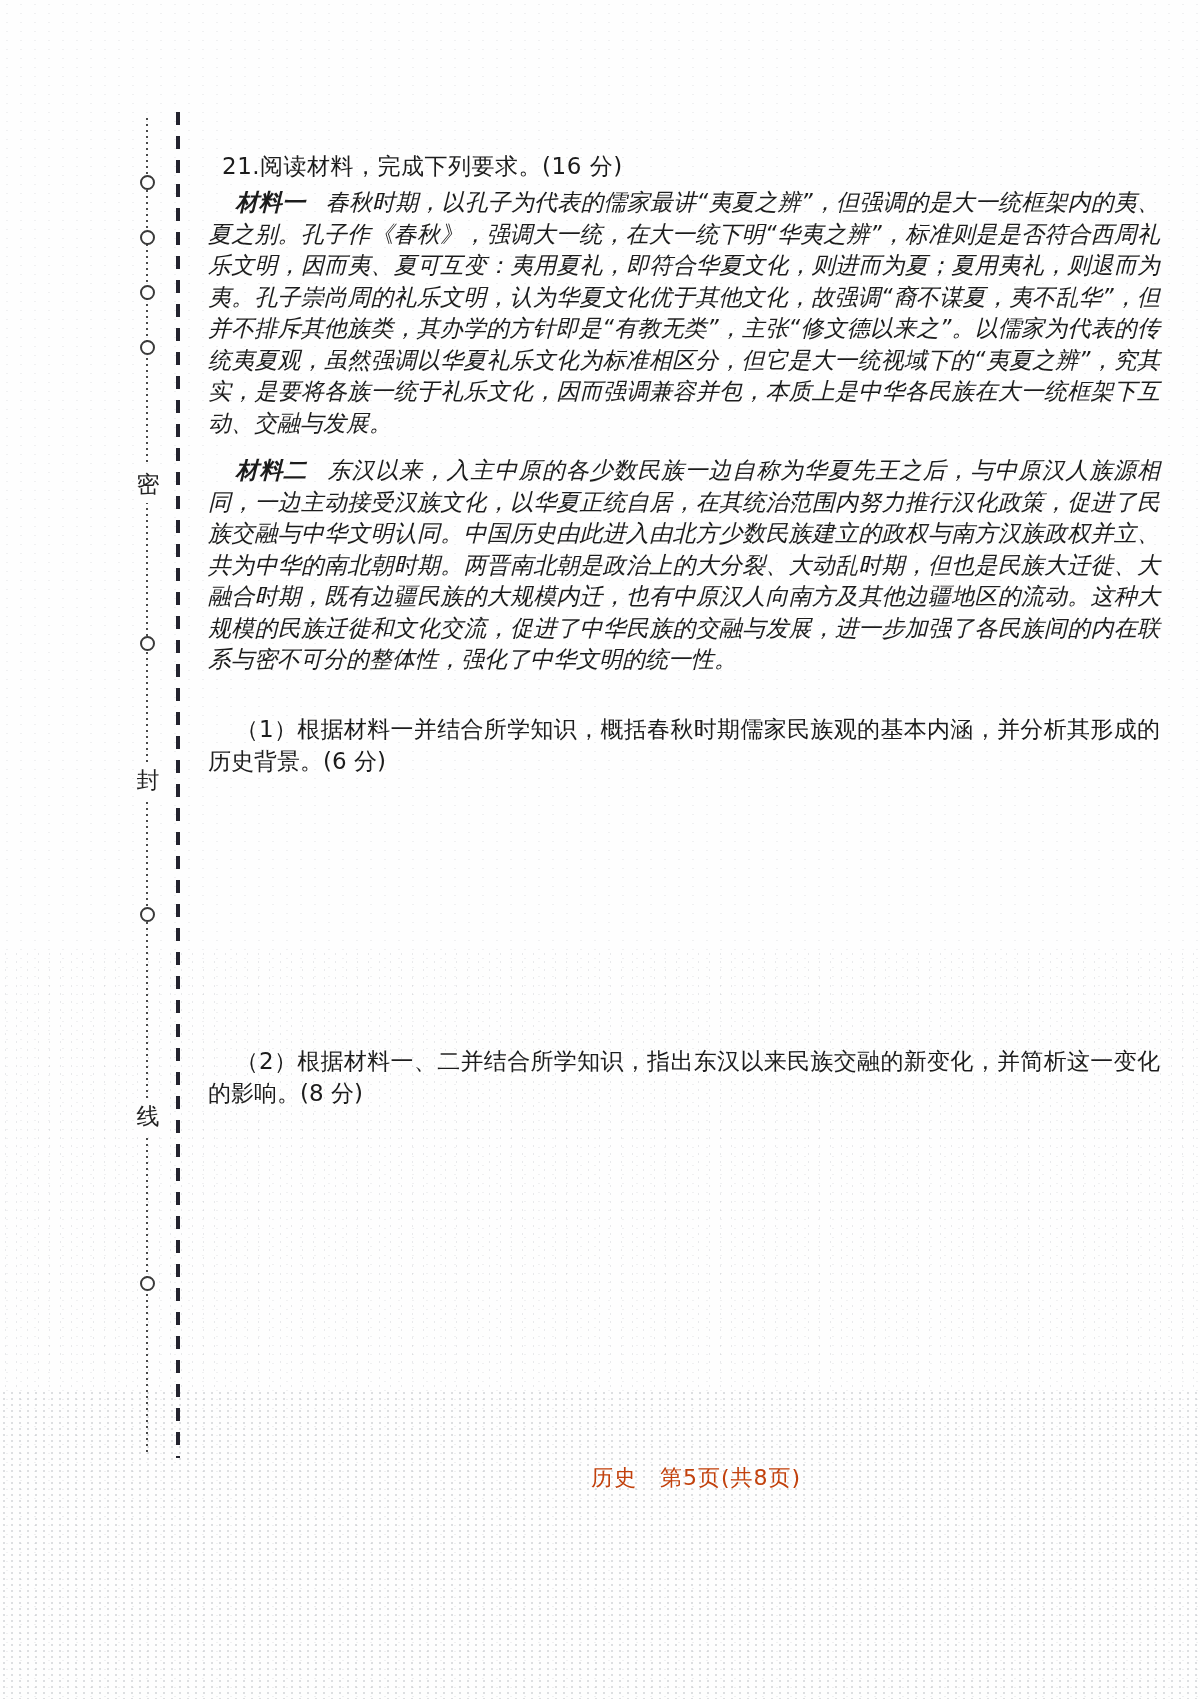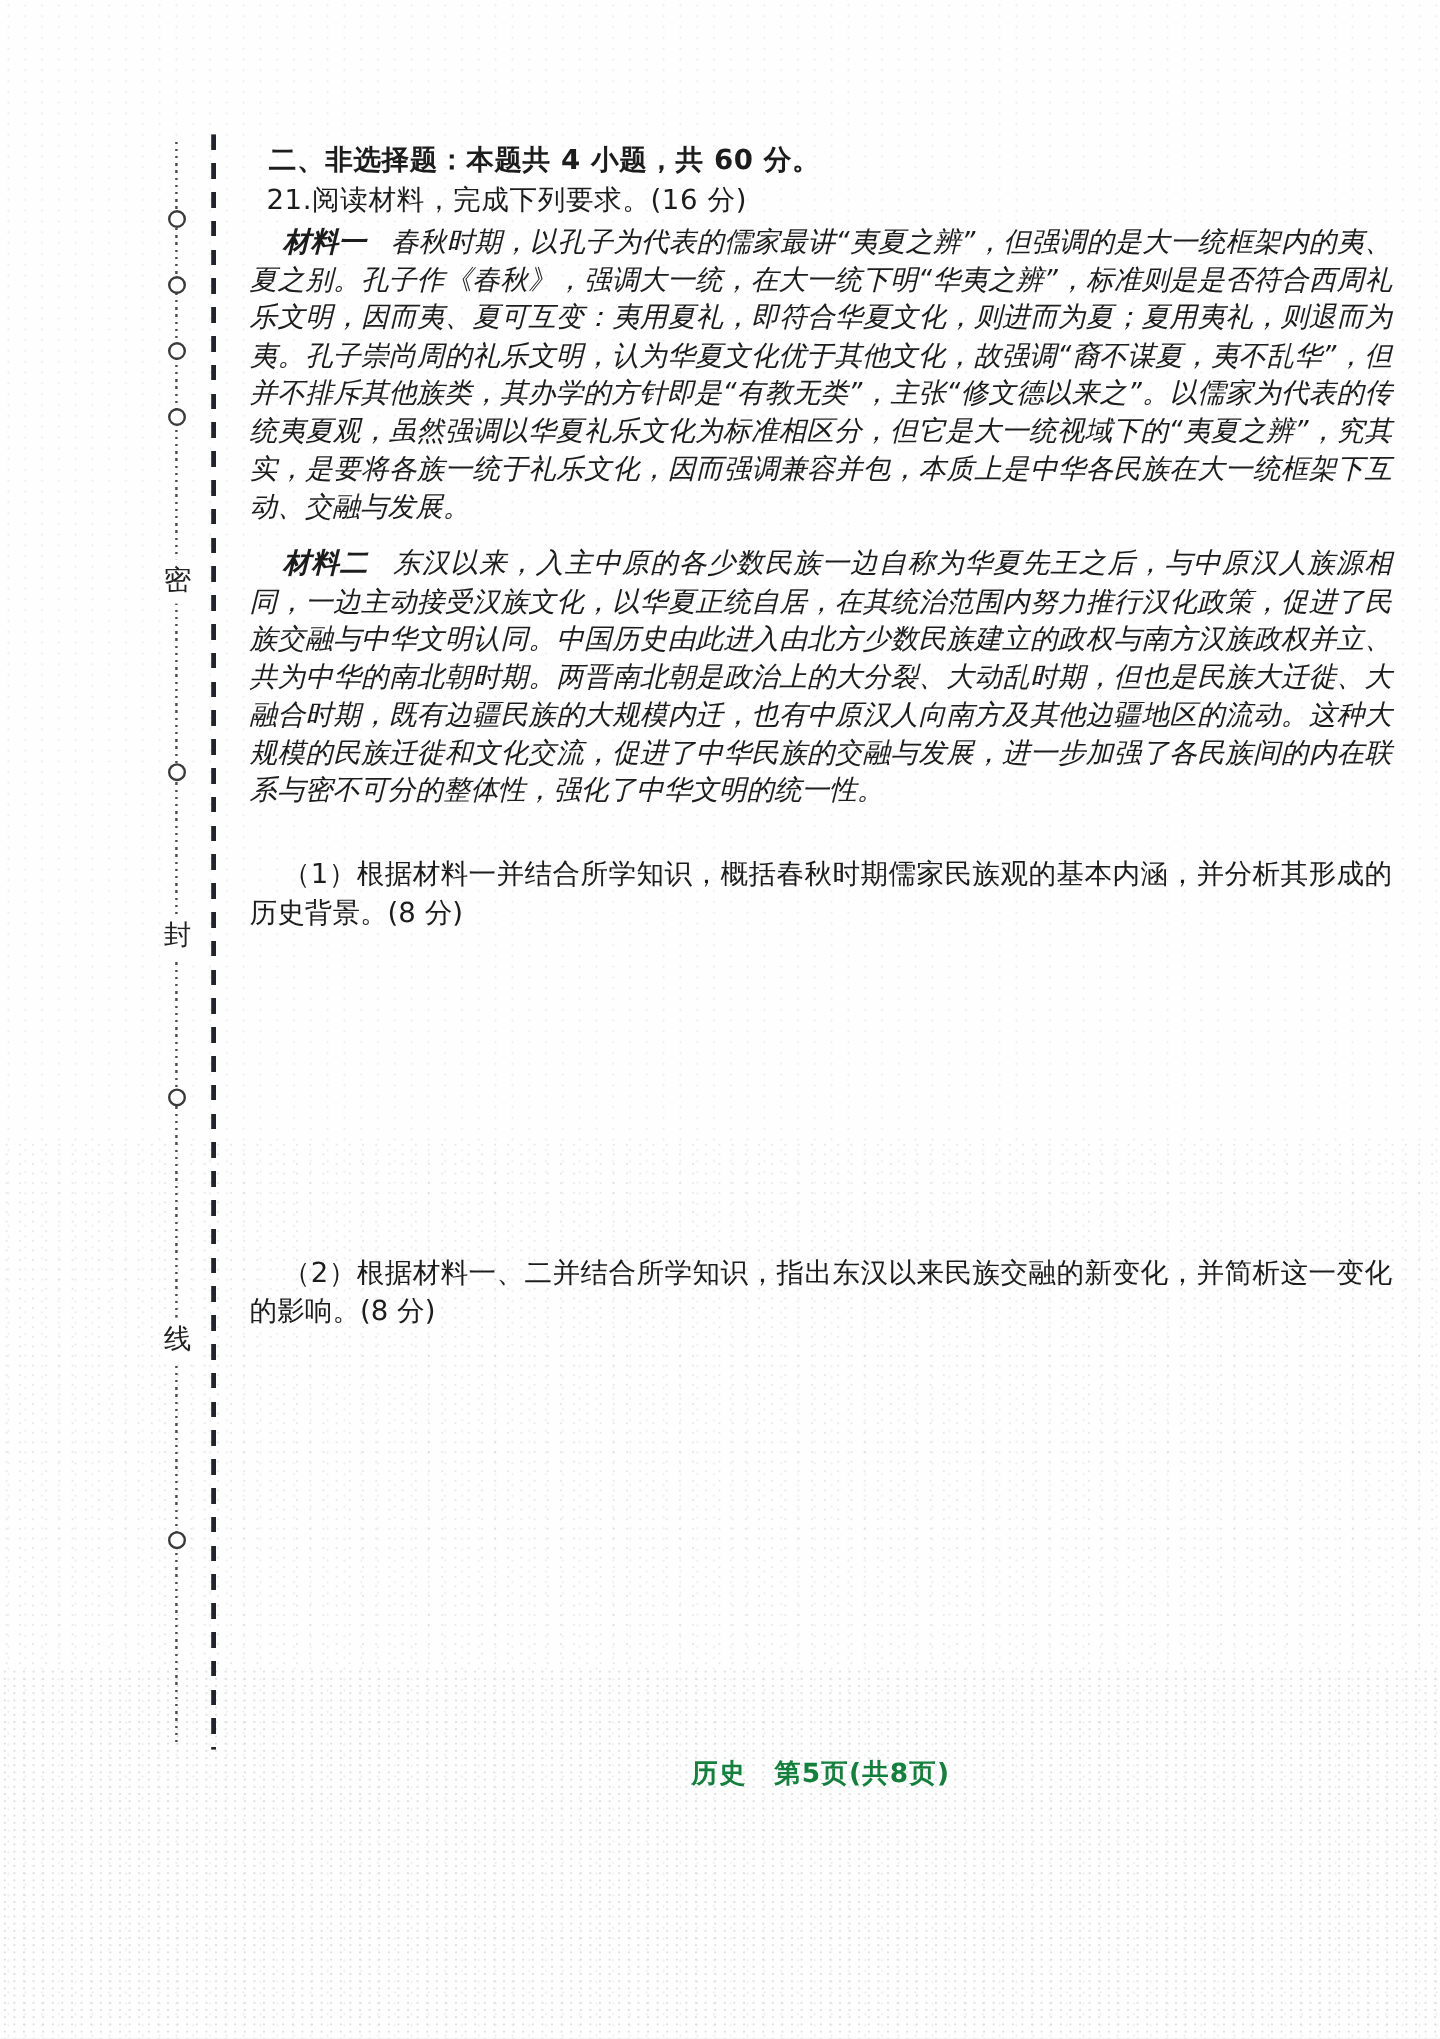--- a/index.html
+++ b/index.html
@@ -45,22 +45,22 @@
     font-size:23px;line-height:31.5px;text-align:justify;
     font-style:italic;text-indent:1.2em;margin:0;
   }
   .mat .mat-label{font-weight:bold;margin-right:.9em;}
   .attrib{font-size:23px;text-align:right;font-style:italic;letter-spacing:.5px;}
   .question{
     font-size:23px;line-height:31.5px;text-align:justify;
     text-indent:1.2em;margin:0;
   }
   .footer{
-    position:absolute;left:208px;width:952px;top:1463px;
-    text-align:center;font-size:22px;font-weight:bold;letter-spacing:1px;color:#15803d;
+    position:absolute;left:220px;width:952px;top:1463px;
+    text-align:center;font-size:22px;font-weight:normal;letter-spacing:1px;color:#c2410c;
   }
 </style>
 </head>
 <body>
 
 <div class="page">
 
   <div class="noise light" style="left:0;top:0;width:1200px;height:1699px;"></div>
   <div class="noise mid" style="left:0;top:950px;width:1200px;height:440px;"></div>
   <div class="noise heavy" style="left:0;top:1390px;width:1200px;height:309px;"></div>
@@ -73,30 +73,29 @@
   <div class="punch-circle" style="top:285px;"></div>
   <div class="punch-circle" style="top:340px;"></div>
   <div class="punch-circle" style="top:636px;"></div>
   <div class="punch-circle" style="top:907px;"></div>
   <div class="punch-circle" style="top:1276px;"></div>
 
   <div class="seal-char" style="top:466px;">密</div>
   <div class="seal-char" style="top:762px;">封</div>
   <div class="seal-char" style="top:1098px;">线</div>
 
-  <div class="col hdr" style="top:118px;">二、非选择题：本题共 4 小题，共 60 分。</div>
 
   <div class="col intro" style="top:151px;">21.阅读材料，完成下列要求。(16 分)</div>
 
   <p class="col mat" style="top:455px;"><span class="mat-label">材料二</span><span>东汉以来，入主中原的各少数民族一边自称为华夏先王之后，与中原汉人族源相同，一边主动接受汉族文化，以华夏正统自居，在其统治范围内努力推行汉化政策，促进了民族交融与中华文明认同。中国历史由此进入由北方少数民族建立的政权与南方汉族政权并立、共为中华的南北朝时期。两晋南北朝是政治上的大分裂、大动乱时期，但也是民族大迁徙、大融合时期，既有边疆民族的大规模内迁，也有中原汉人向南方及其他边疆地区的流动。这种大规模的民族迁徙和文化交流，促进了中华民族的交融与发展，进一步加强了各民族间的内在联系与密不可分的整体性，强化了中华文明的统一性。</span></p>
 
   <p class="col mat" style="top:187px;"><span class="mat-label">材料一</span><span>春秋时期，以孔子为代表的儒家最讲“夷夏之辨”，但强调的是大一统框架内的夷、夏之别。孔子作《春秋》，强调大一统，在大一统下明“华夷之辨”，标准则是是否符合西周礼乐文明，因而夷、夏可互变：夷用夏礼，即符合华夏文化，则进而为夏；夏用夷礼，则退而为夷。孔子崇尚周的礼乐文明，认为华夏文化优于其他文化，故强调“裔不谋夏，夷不乱华”，但并不排斥其他族类，其办学的方针即是“有教无类”，主张“修文德以来之”。以儒家为代表的传统夷夏观，虽然强调以华夏礼乐文化为标准相区分，但它是大一统视域下的“夷夏之辨”，究其实，是要将各族一统于礼乐文化，因而强调兼容并包，本质上是中华各民族在大一统框架下互动、交融与发展。</span></p>
 
 
-  <p class="col question" style="top:714px;">（1）根据材料一并结合所学知识，概括春秋时期儒家民族观的基本内涵，并分析其形成的历史背景。(8 分)</p>
+  <p class="col question" style="top:714px;">（1）根据材料一并结合所学知识，概括春秋时期儒家民族观的基本内涵，并分析其形成的历史背景。(6 分)</p>
 
   <div style="position:absolute;left:208px;top:790px;width:952px;height:250px;"></div>
 
   <p class="col question" style="top:1046px;">（2）根据材料一、二并结合所学知识，指出东汉以来民族交融的新变化，并简析这一变化的影响。(8 分)</p>
 
   <div style="position:absolute;left:208px;top:1125px;width:952px;height:300px;"></div>
 
   <div class="footer">历史　第5页(共8页)</div>
 
 </div>

